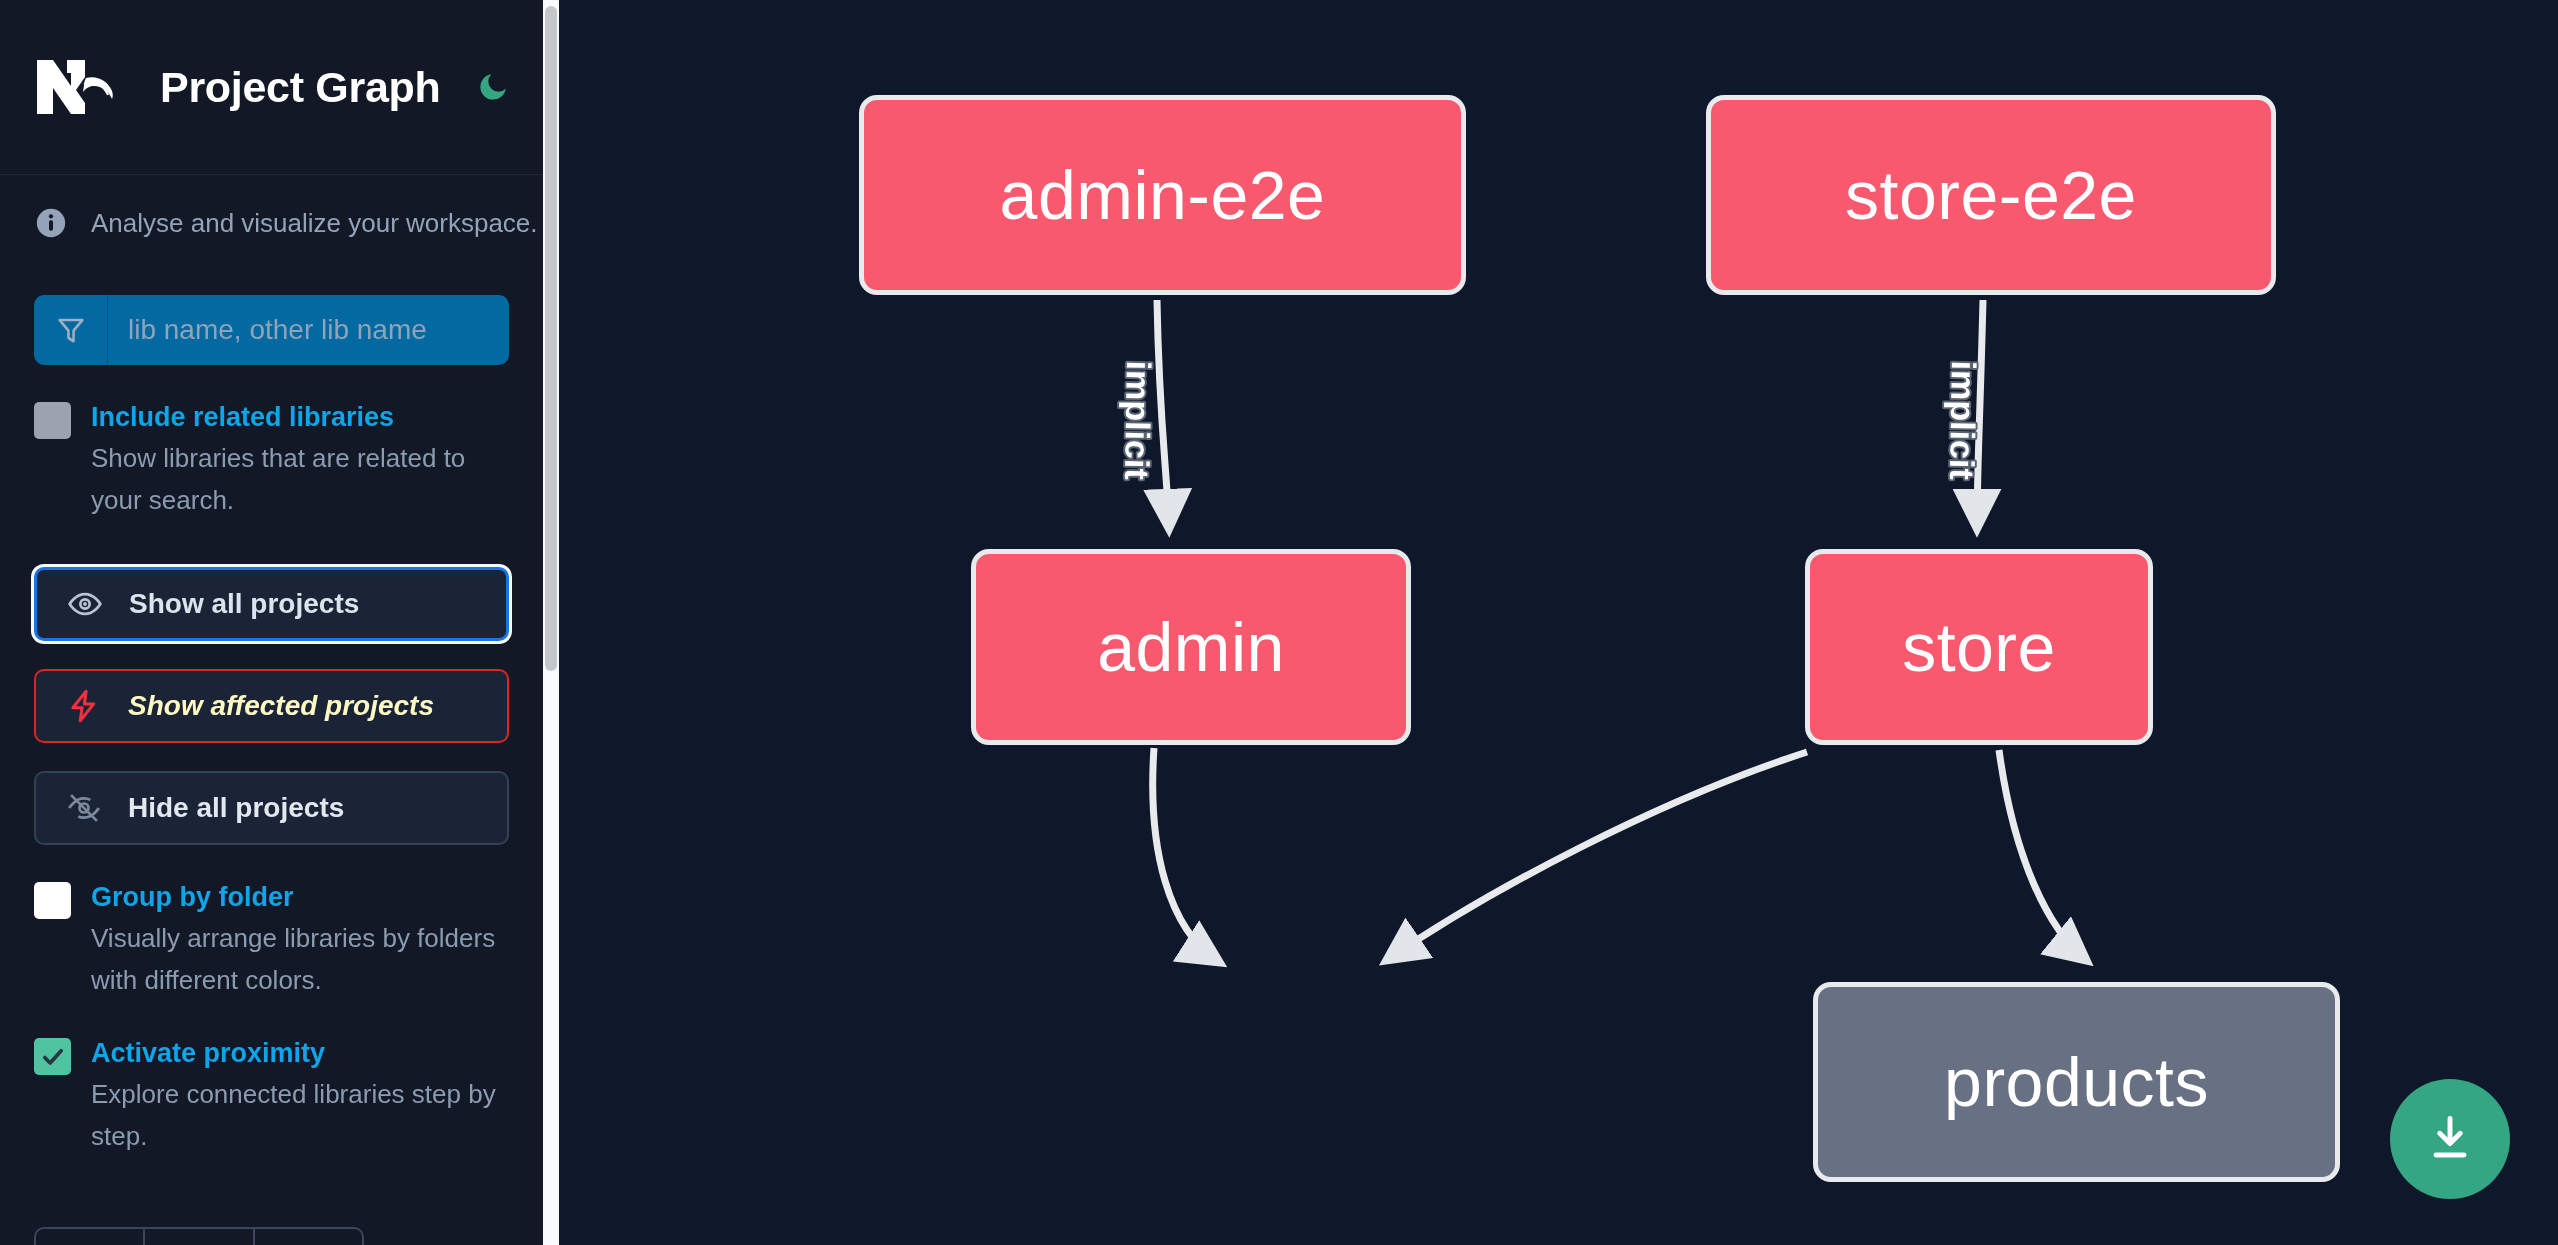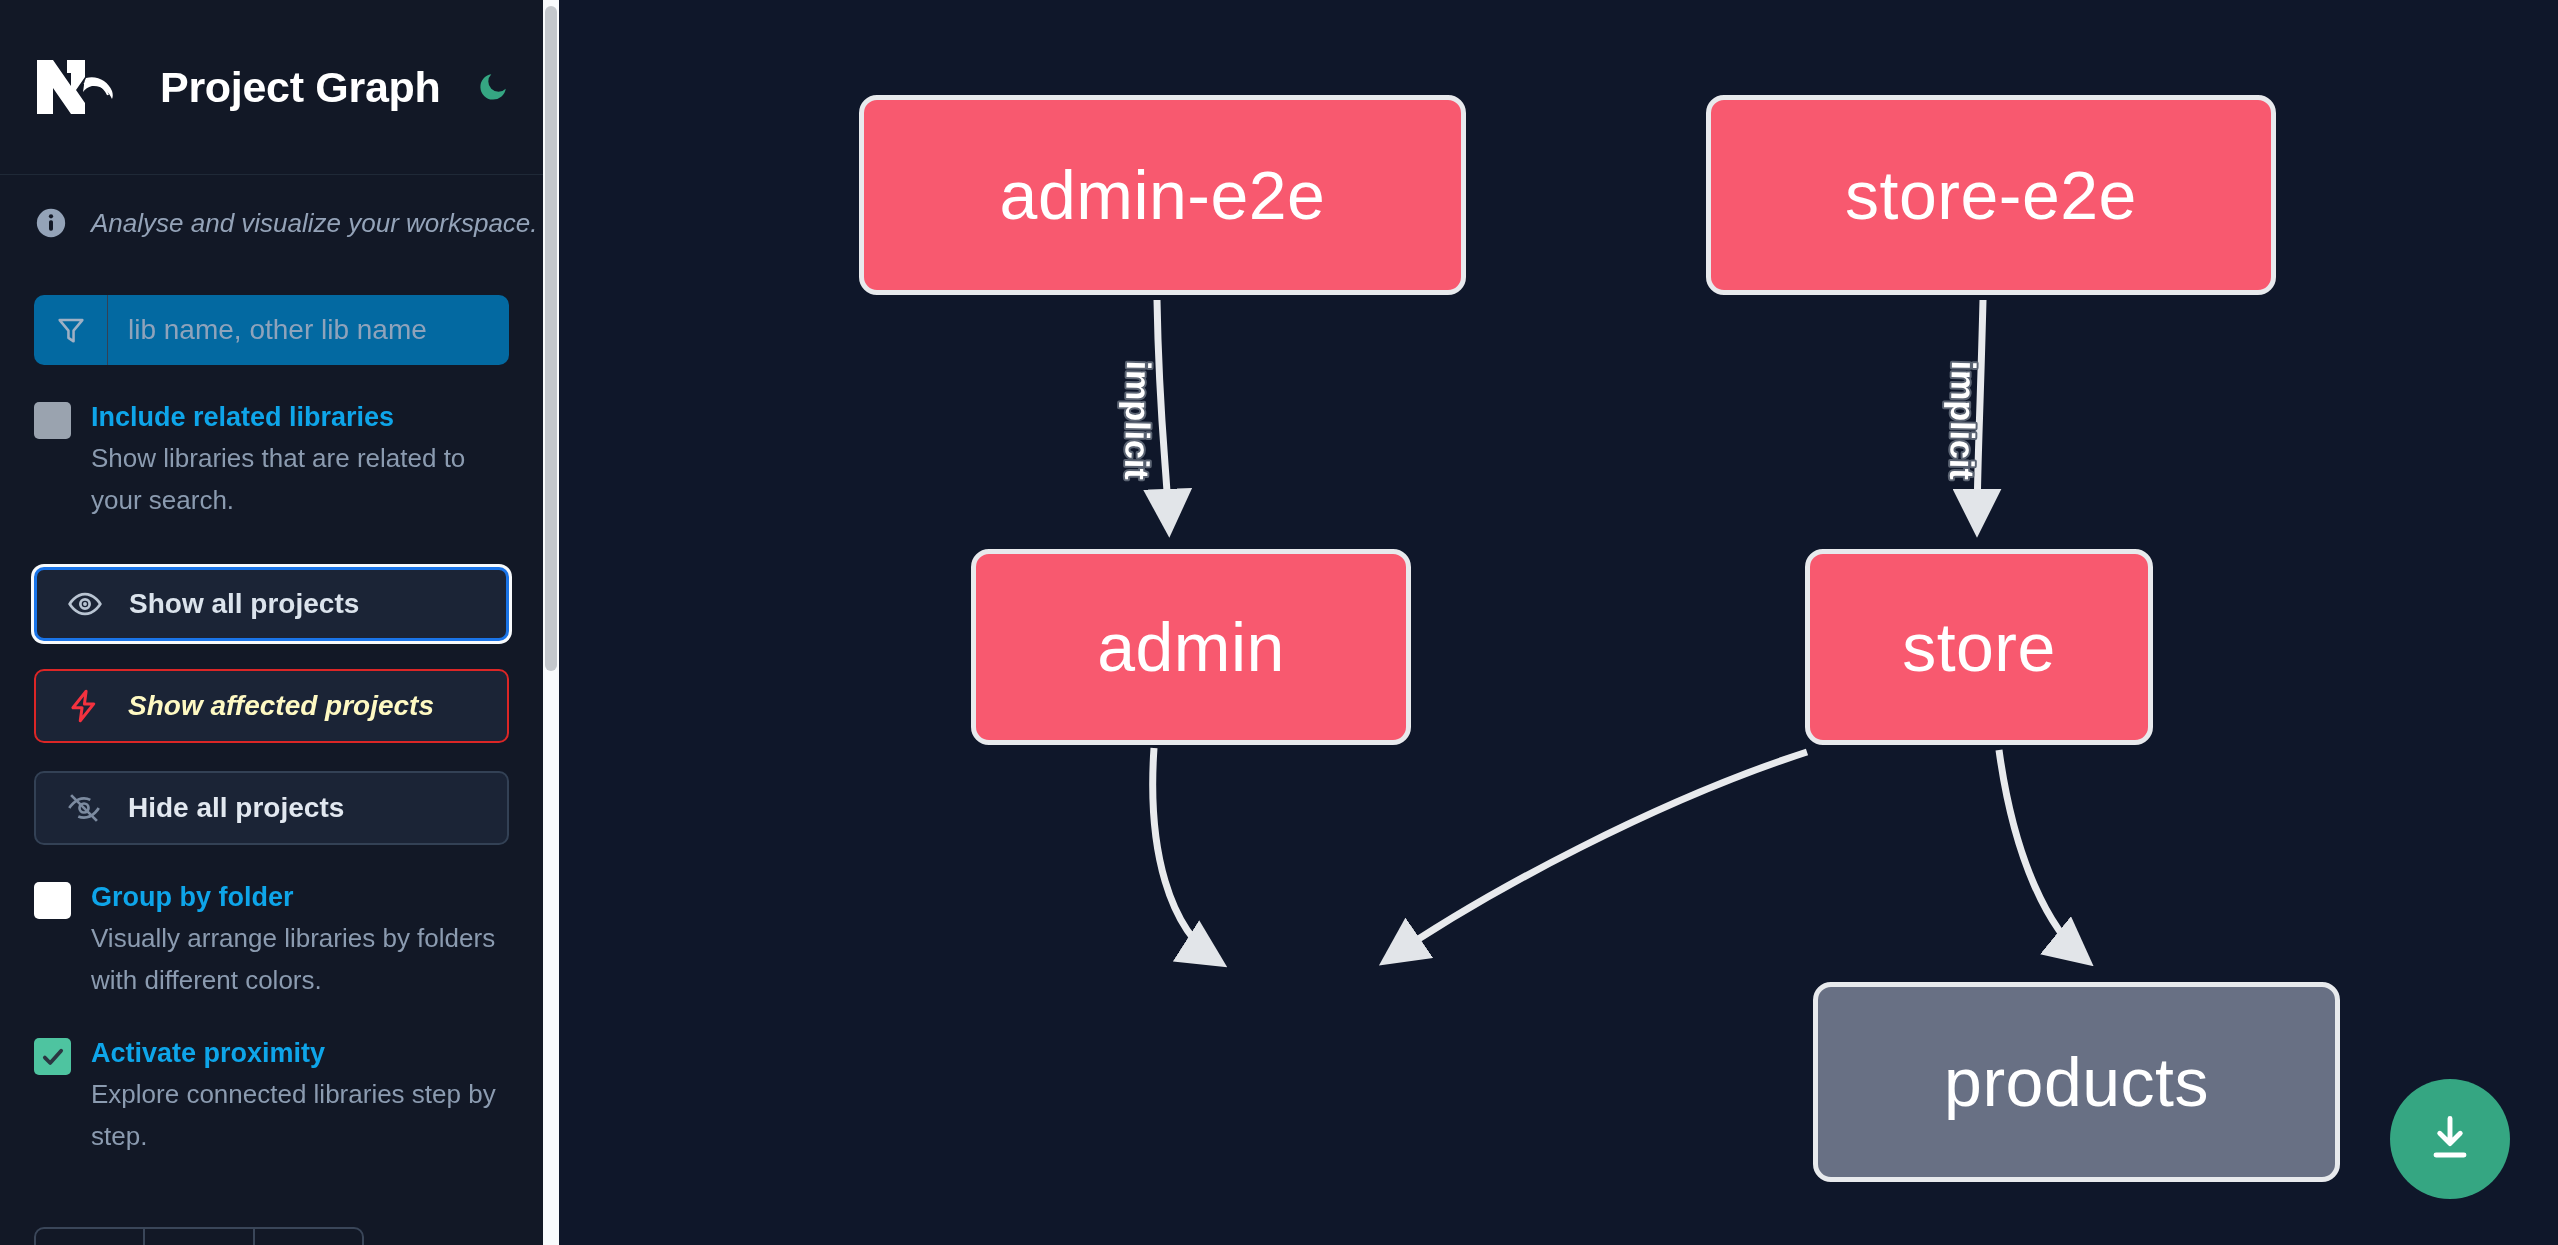--- a/index.html
+++ b/index.html
@@ -40,21 +40,20 @@
     margin-left: 36px;
     width: 44px; height: 44px;
     display: flex; align-items: center; justify-content: center;
     cursor: pointer;
   }
 
   .sb-tagline {
     display: flex; align-items: center;
     padding: 0 34px;
     height: 96px;
-    font-style: italic;
   }
   .info-icon { flex: 0 0 34px; width: 34px; height: 34px; }
   .sb-tagline-text {
     color: #94a3b8;
     font-size: 26px;
     margin-left: 23px;
     white-space: nowrap;
   }
 
   

